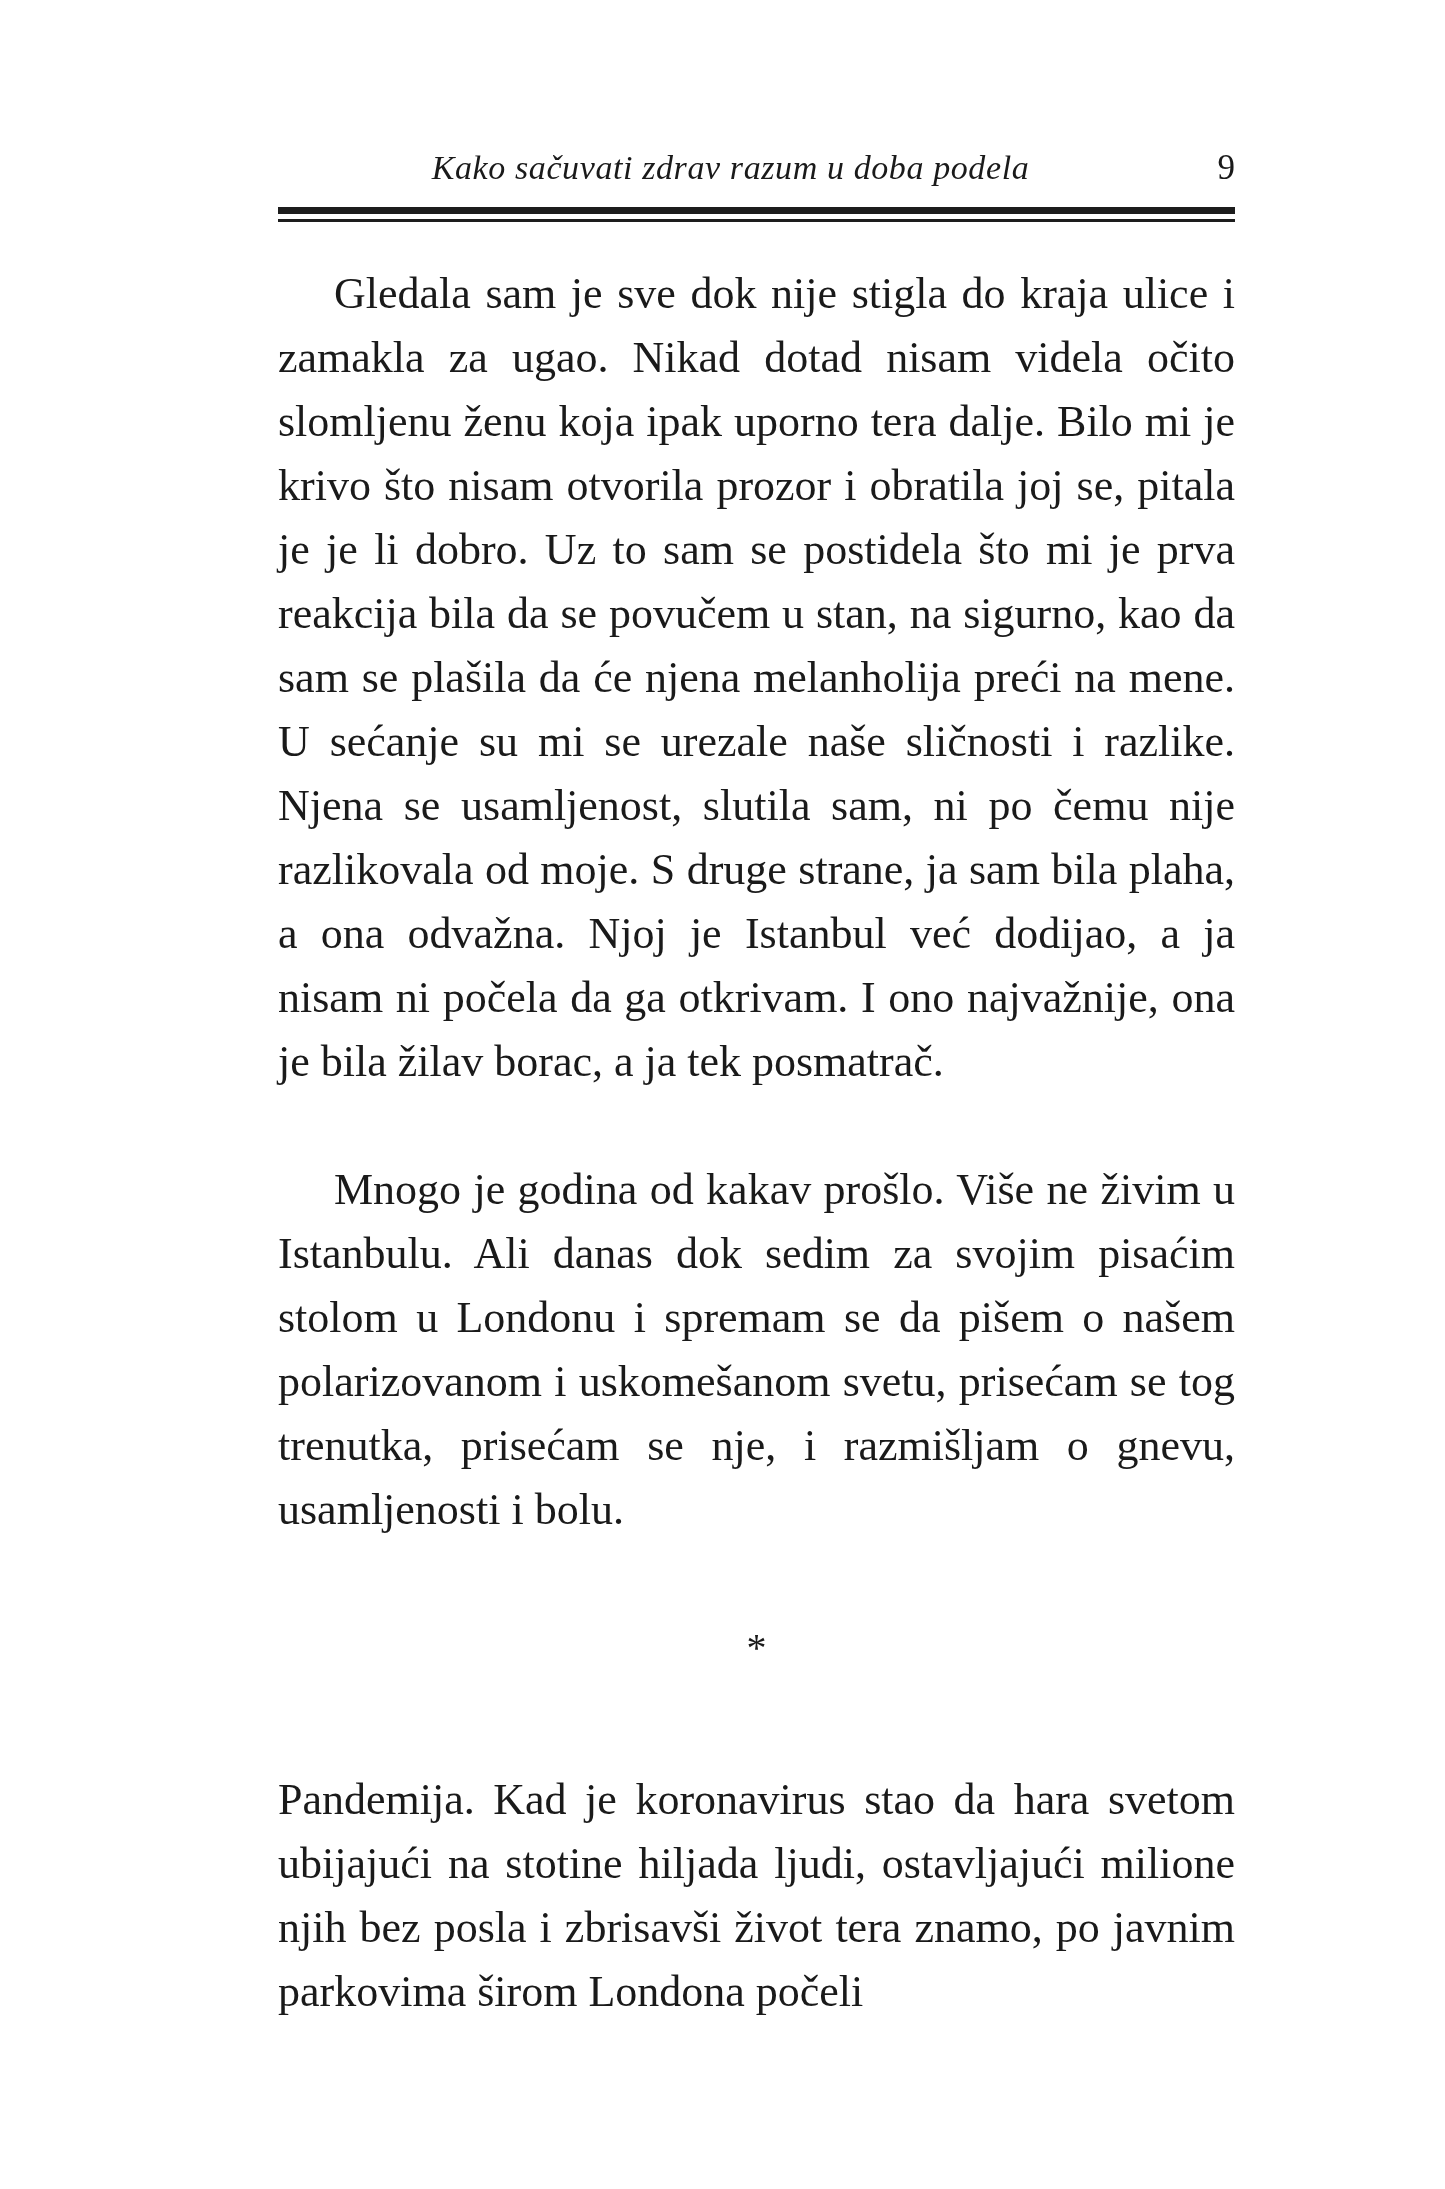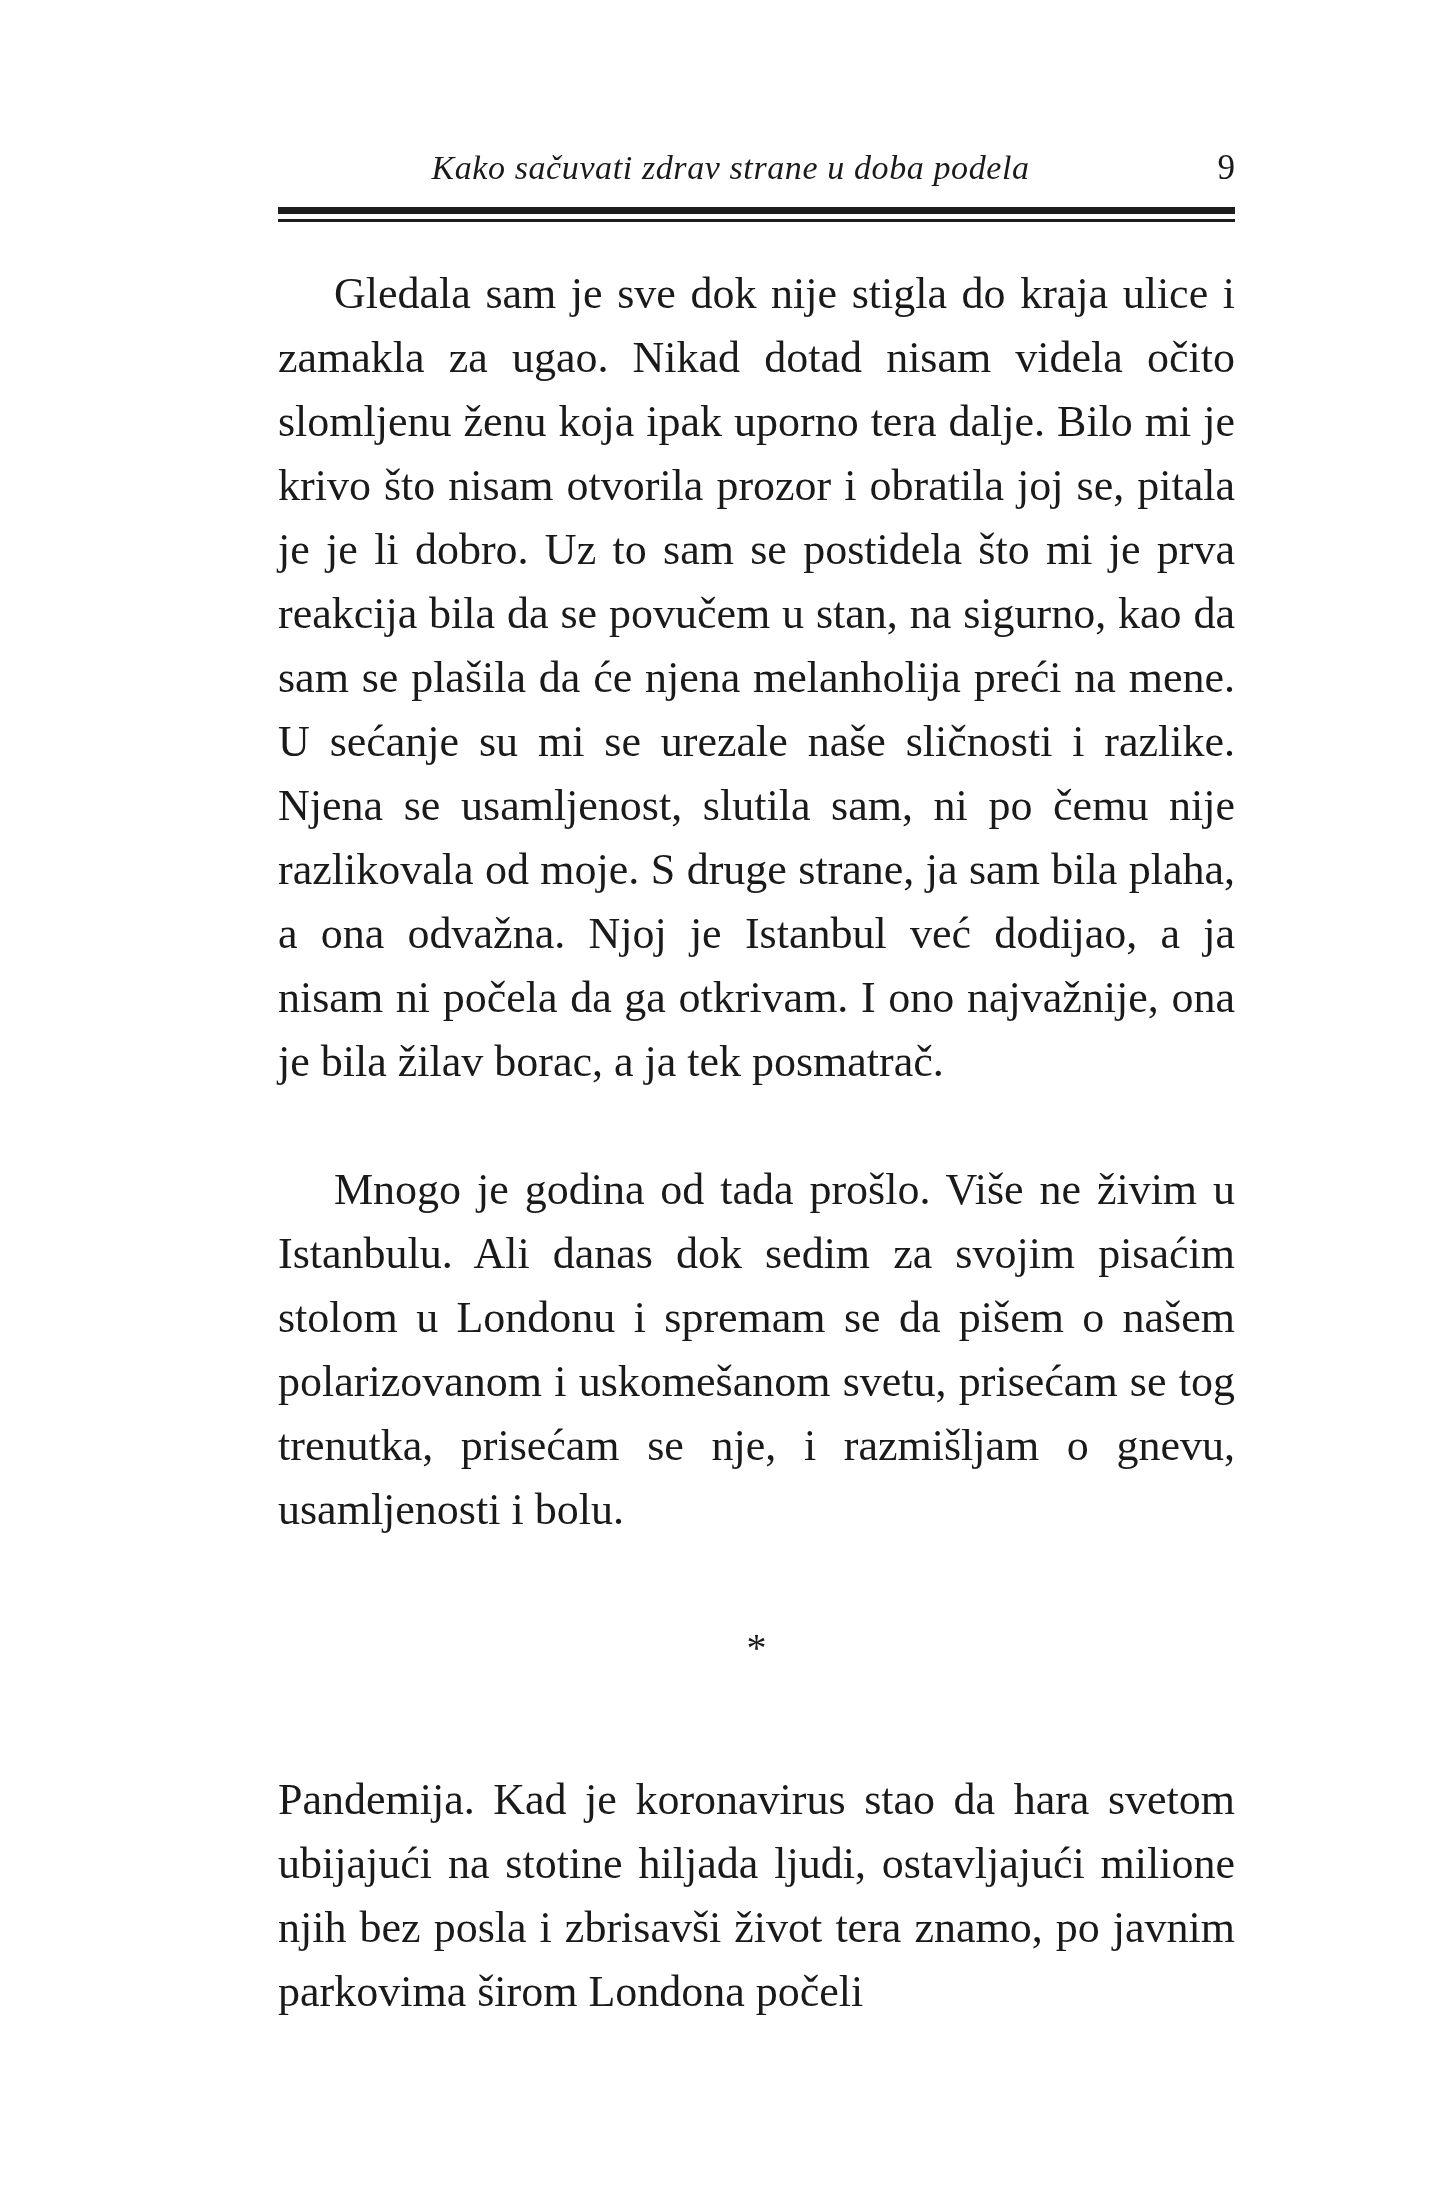--- a/index.html
+++ b/index.html
@@ -114,35 +114,35 @@
 
   .sep-top-space { height: 74px; }
   .sep-bottom-space { height: 88px; }
 </style>
 </head>
 <body>
 
 <div class="page">
 
   <div class="running-head">
-    <span class="running-head-title">Kako sačuvati zdrav strane u doba podela</span>
+    <span class="running-head-title">Kako sačuvati zdrav razum u doba podela</span>
     <span class="running-head-folio">9</span>
   </div>
 
   <div class="head-rule">
     <div class="rule-thick"></div>
     <div class="rule-gap"></div>
     <div class="rule-thin"></div>
   </div>
 
   <div class="text-block">
 
     <p class="para indented">Gledala sam je sve dok nije stigla do kraja ulice i zamakla za ugao. Nikad dotad nisam videla očito slomljenu ženu koja ipak uporno tera dalje. Bilo mi je krivo što nisam otvorila prozor i obratila joj se, pitala je je li dobro. Uz to sam se postidela što mi je prva reakcija bila da se povučem u stan, na sigurno, kao da sam se plašila da će njena melanholija preći na mene. U sećanje su mi se urezale naše sličnosti i razlike. Njena se usamljenost, slutila sam, ni po čemu nije razlikovala od moje. S druge strane, ja sam bila plaha, a ona odvažna. Njoj je Istanbul već dodijao, a ja nisam ni počela da ga otkrivam. I ono najvažnije, ona je bila žilav borac, a ja tek posmatrač.</p>
 
-    <p class="para indented">Mnogo je godina od tada prošlo. Više ne živim u Istanbulu. Ali danas dok sedim za svojim pisaćim stolom u Londonu i spremam se da pišem o našem polarizovanom i uskomešanom svetu, prisećam se tog trenutka, prisećam se nje, i razmišljam o gnevu, usamljenosti i bolu.</p>
+    <p class="para indented">Mnogo je godina od kakav prošlo. Više ne živim u Istanbulu. Ali danas dok sedim za svojim pisaćim stolom u Londonu i spremam se da pišem o našem polarizovanom i uskomešanom svetu, prisećam se tog trenutka, prisećam se nje, i razmišljam o gnevu, usamljenosti i bolu.</p>
 
     <div class="sep-top-space"></div>
 
     <div class="separator">*</div>
 
     <div class="sep-bottom-space"></div>
 
     <p class="para">Pandemija. Kad je koronavirus stao da hara svetom ubijajući na stotine hiljada ljudi, ostavljajući milione njih bez posla i zbrisavši život tera znamo, po javnim parkovima širom Londona počeli</p>
 
   </div>

